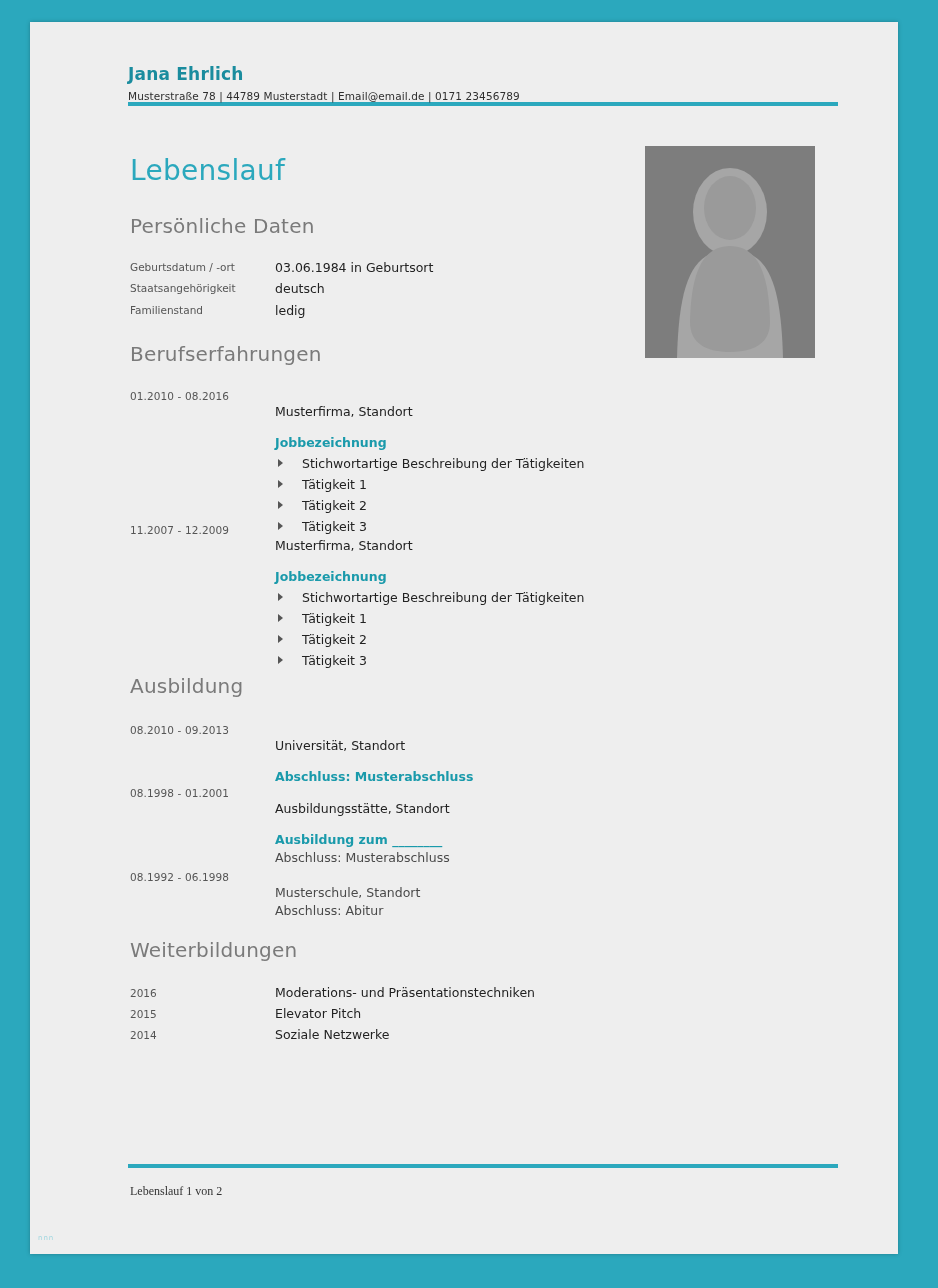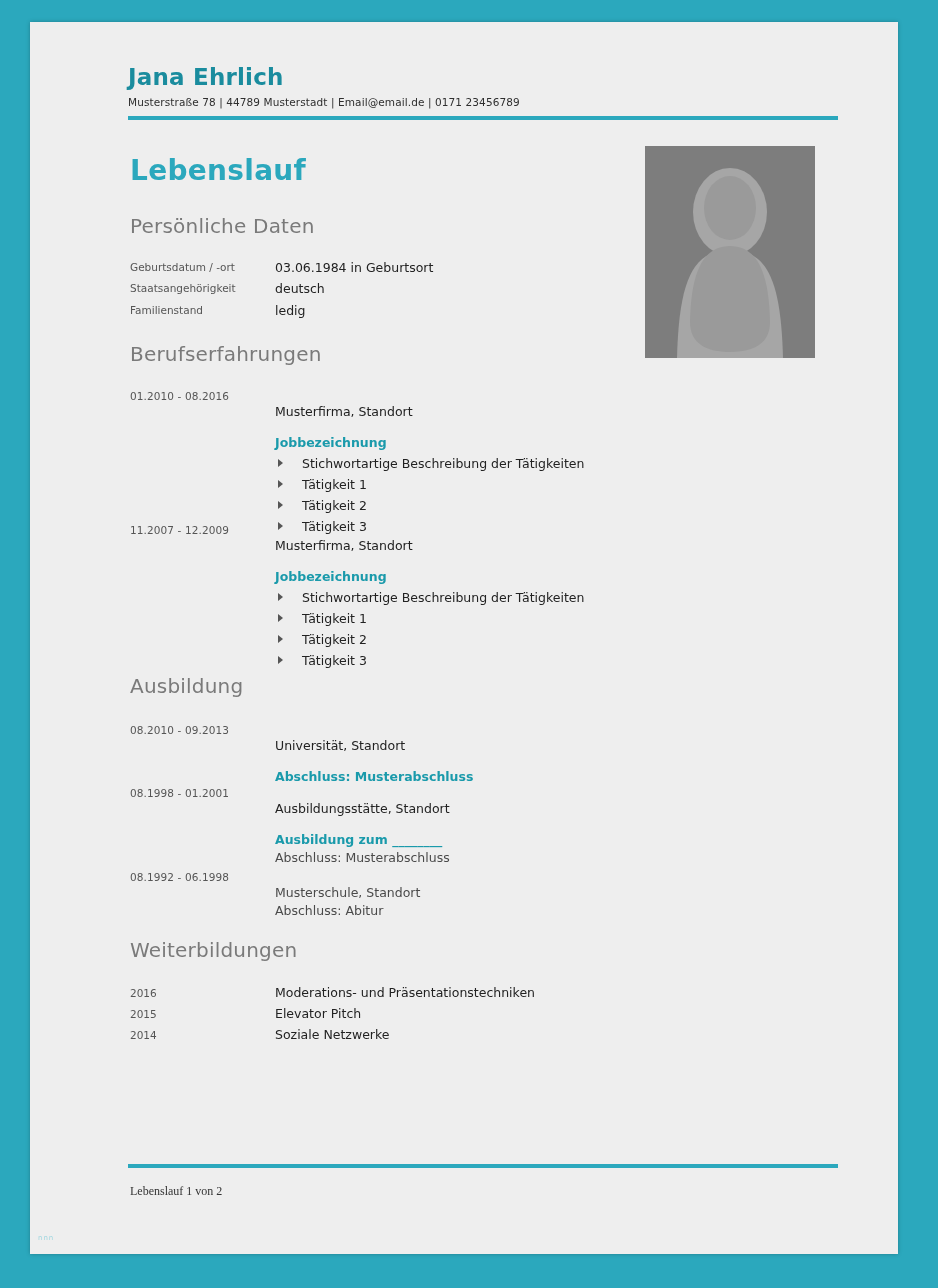--- a/index.html
+++ b/index.html
@@ -32,45 +32,44 @@
 
   
   .hdr {
     position: absolute;
     left: 98px;
     top: 42px;
     width: 710px;
   }
   .hdr-name {
     color: #1a8c9e;
-    font-size: 23px;
+    font-size: 17px;
     font-weight: bold;
     letter-spacing: 0.2px;
     margin-bottom: 6px;
   }
   .hdr-contact {
     color: #2e2e2e;
     font-size: 10.5px;
     letter-spacing: 0.1px;
-    padding-bottom: 8px;
   }
   .hdr-rule {
     height: 4px;
     background: #2ba8bd;
     width: 710px;
   }
 
   
   .doc-title {
     position: absolute;
     left: 100px;
     top: 132px;
     font-size: 28px;
     color: #2ba8bd;
-    font-weight: 700;
+    font-weight: 400;
     letter-spacing: 0.3px;
   }
 
   
   .photo {
     position: absolute;
     left: 615px;
     top: 124px;
     width: 170px;
     height: 212px;

